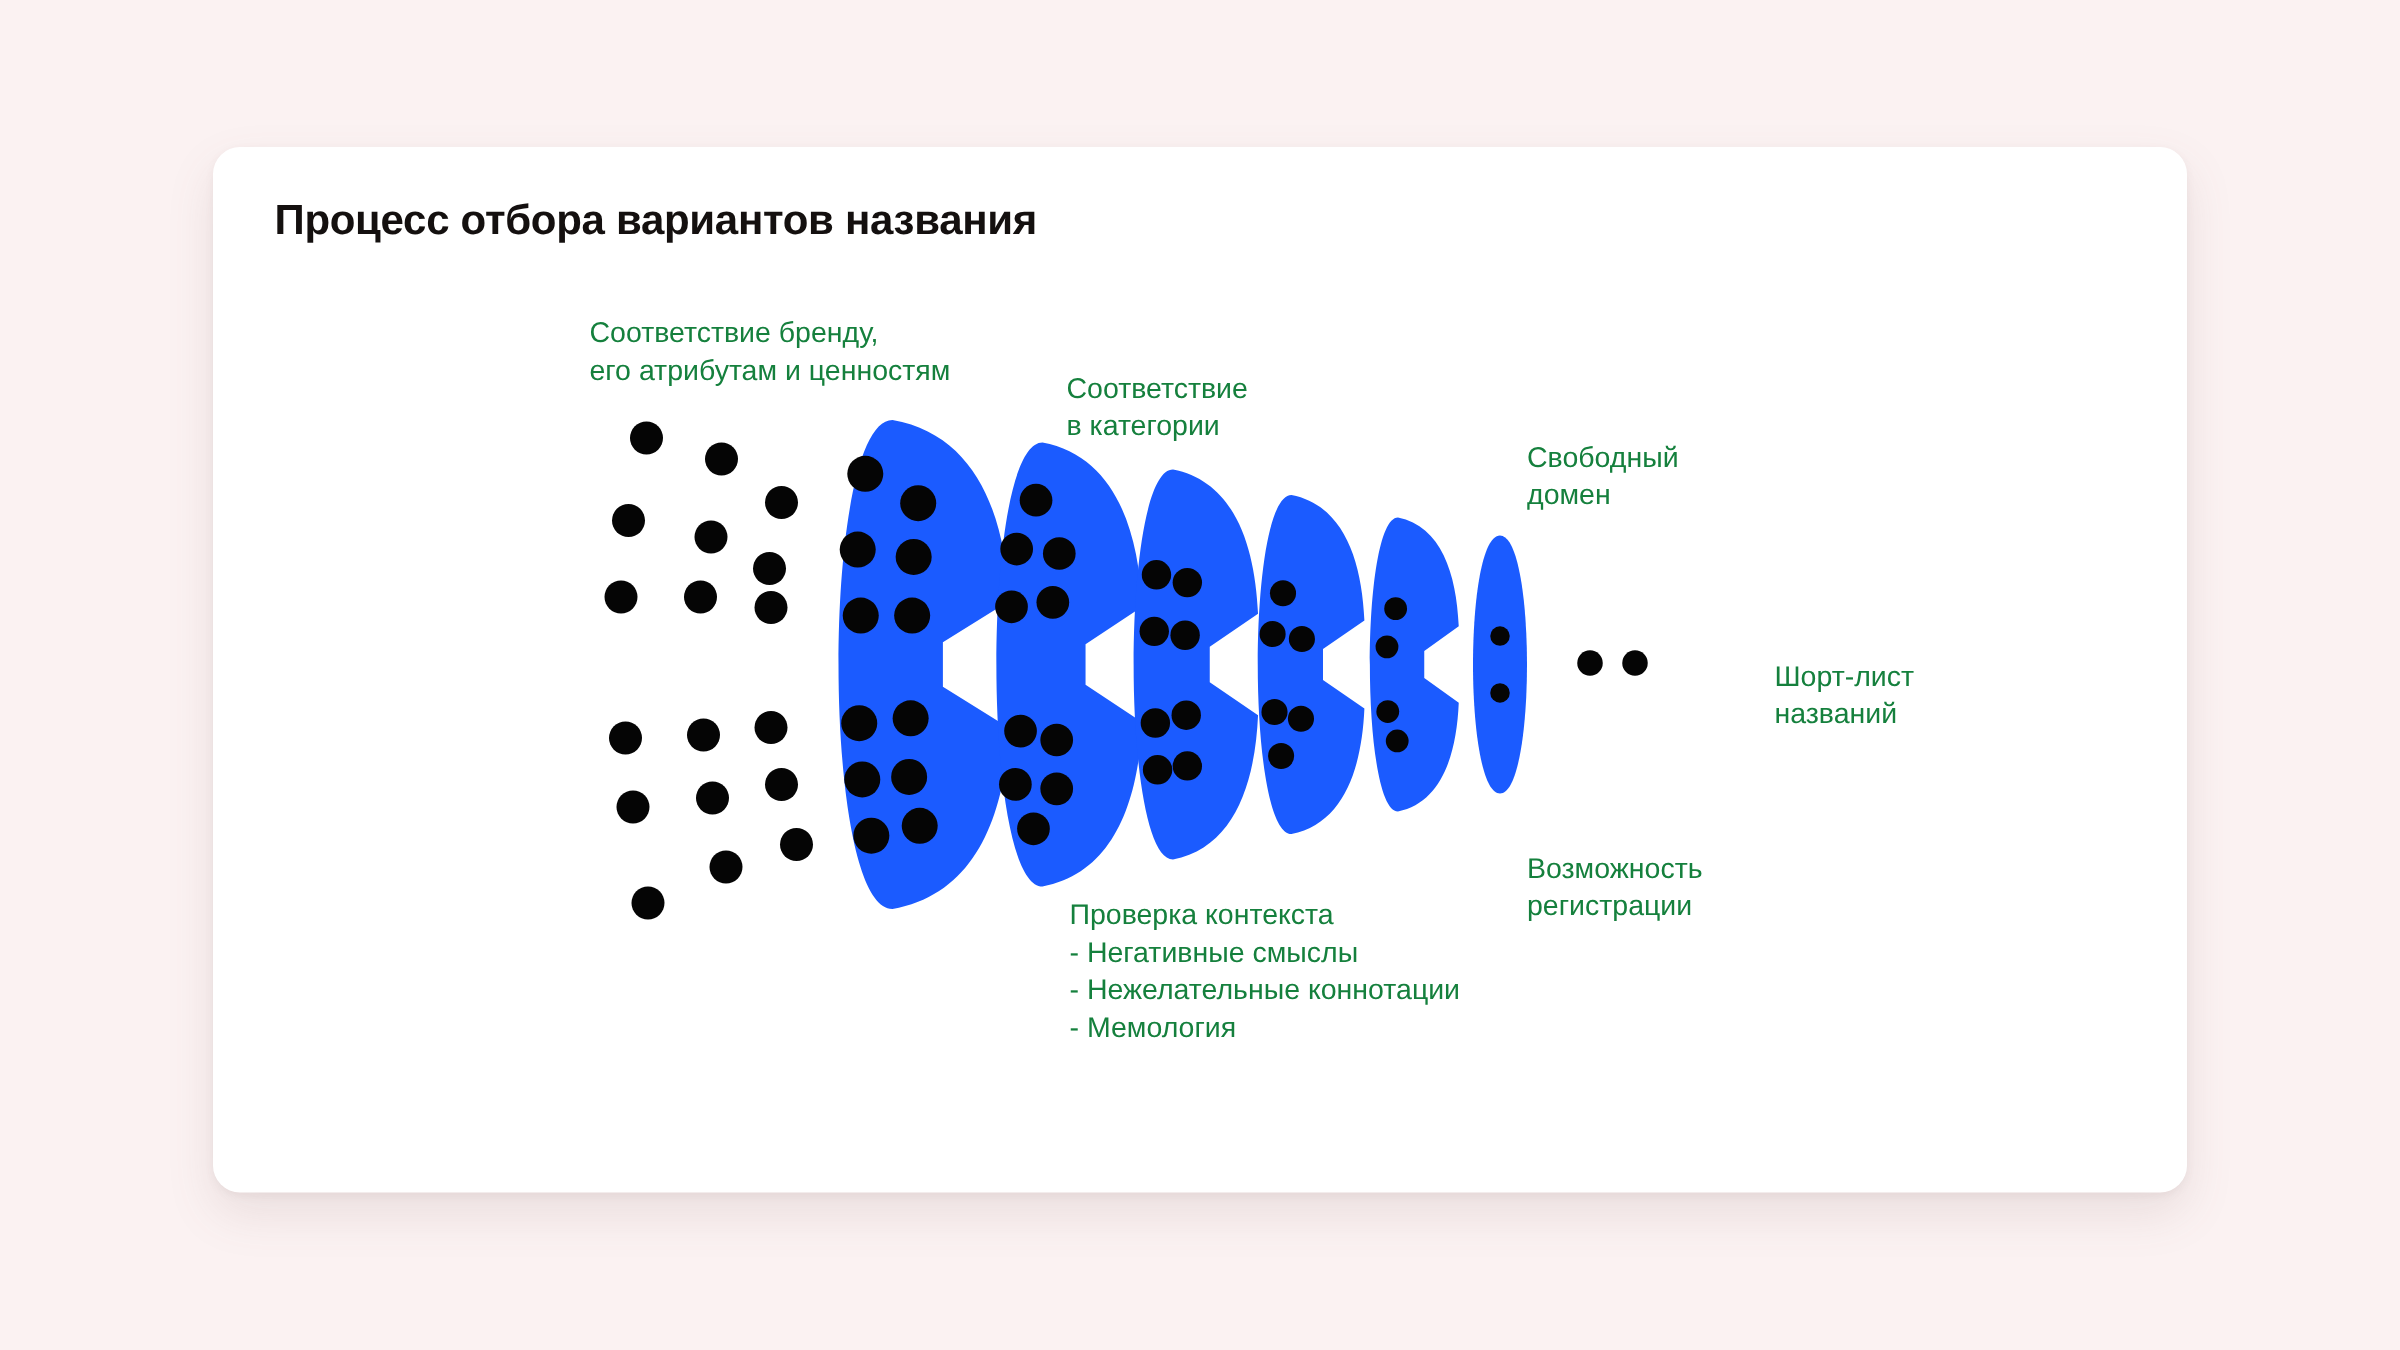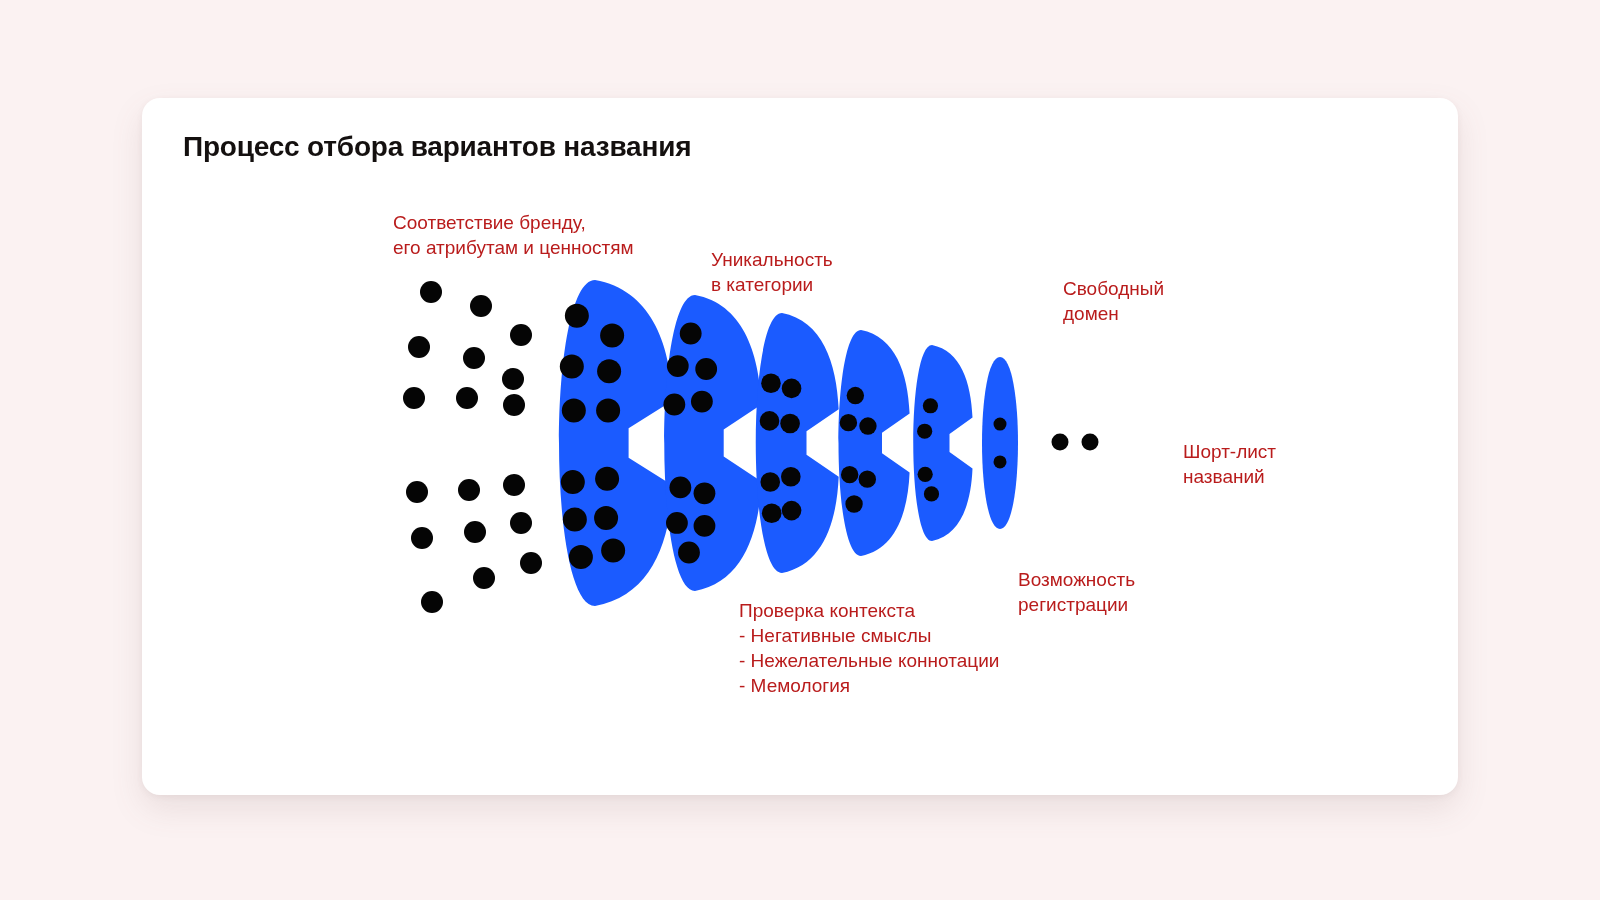--- a/index.html
+++ b/index.html
@@ -33,31 +33,31 @@
     top: 131px;
     font-size: 28px;
     font-weight: bold;
     color: #14100F;
     letter-spacing: -0.2px;
     white-space: nowrap;
   }
   .lbl {
     position: absolute;
     font-size: 19px;
-    color: #b91c1c;
+    color: #15803d;
     line-height: 25px;
     white-space: pre;
   }
   #lbl-brand      { left: 393px; top: 210px; }
   #lbl-unique     { left: 711px; top: 247px; }
-  #lbl-domain     { left: 1018px; top: 276px; margin-left: 45px; }
+  #lbl-domain     { left: 1018px; top: 293px; }
   #lbl-primary    { left: 249px; top: 423px; }
   #lbl-short      { left: 1183px; top: 439px; }
   #lbl-register   { left: 1018px; top: 567px; }
-  #lbl-context    { left: 713px; top: 598px; margin-left: 26px; }
+  #lbl-context    { left: 713px; top: 598px; }
   #lbl-task       { left: 393px; top: 635px; }
 
   #funnel-svg {
     position: absolute;
     left: 142px;
     top: 98px;
     width: 1316px;
     height: 697px;
     pointer-events: none;
   }
@@ -155,21 +155,21 @@
         </g>
       </g>
     <g id="g-output-dots">
         <circle cx="918" cy="344" r="8.5" fill="#050505"></circle>
         <circle cx="948" cy="344" r="8.5" fill="#050505"></circle>
       </g>
   </svg>
 
   <div class="lbl" id="lbl-brand">Соответствие бренду,
 его атрибутам и ценностям</div>
-  <div class="lbl" id="lbl-unique">Уникальность
+  <div class="lbl" id="lbl-unique">Соответствие
 в категории</div>
   <div class="lbl" id="lbl-domain">Свободный
 домен</div>
   <div class="lbl" id="lbl-short">Шорт-лист
 названий</div>
   <div class="lbl" id="lbl-register">Возможность
 регистрации</div>
   <div class="lbl" id="lbl-context">Проверка контекста
 - Негативные смыслы
 - Нежелательные коннотации

